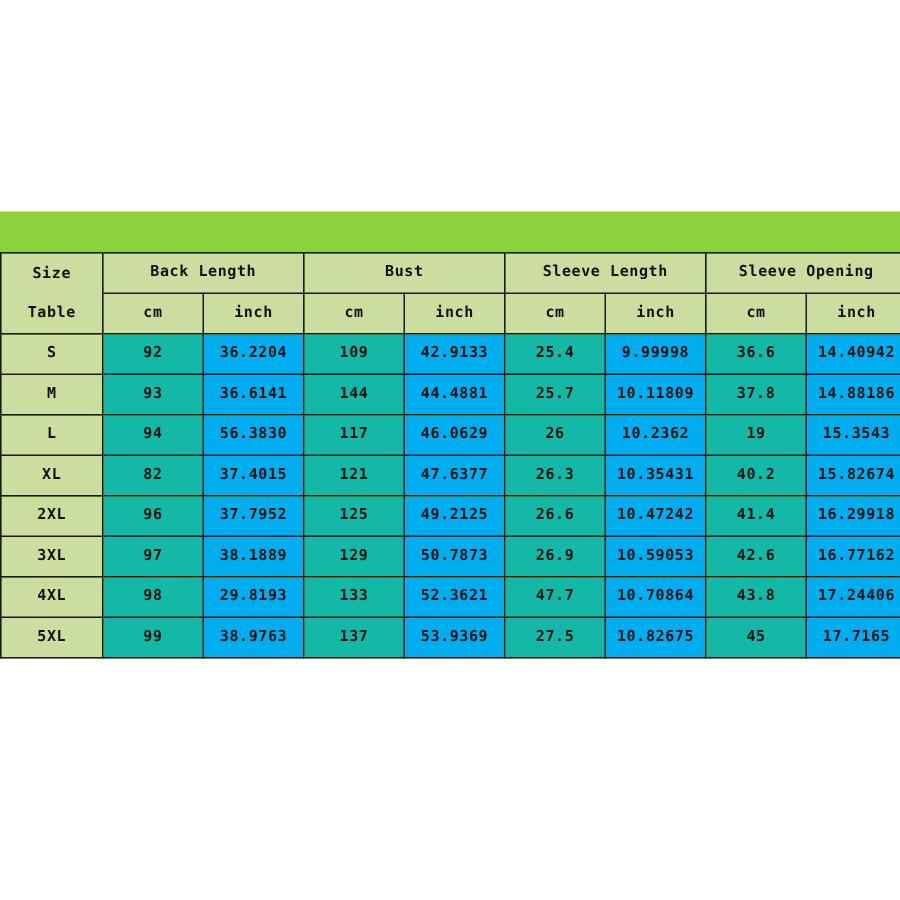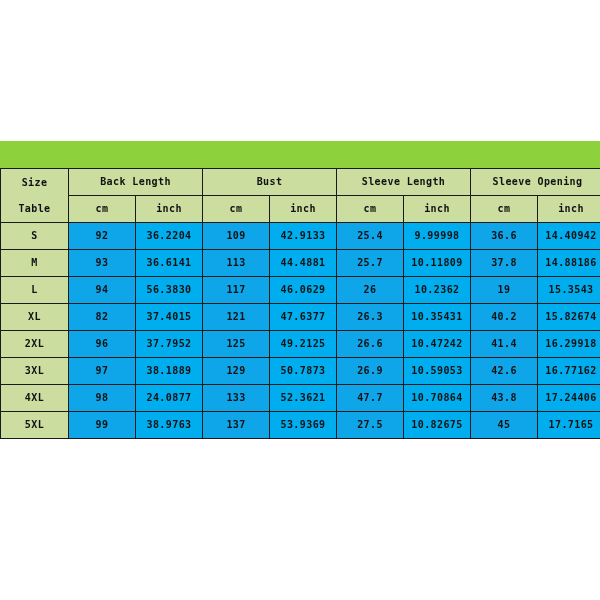--- a/index.html
+++ b/index.html
@@ -83,21 +83,21 @@
   }
 
   
   td.sizecell {
     background: #CCDDA0;
     height: 28px;
     line-height: 28px;
   }
 
   td.cm {
-    background: #0ea5e9;
+    background: #14b8a6;
     height: 28px;
     line-height: 28px;
   }
 
   td.inch {
     background: #00AEEF;
     height: 28px;
     line-height: 28px;
     color: #0d0d0d;
   }
@@ -158,21 +158,21 @@
           <td class="cm">25.4</td>
           <td class="inch">9.99998</td>
           <td class="cm">36.6</td>
           <td class="inch">14.40942</td>
         </tr>
 
         <tr>
           <td class="sizecell">M</td>
           <td class="cm">93</td>
           <td class="inch">36.6141</td>
-          <td class="cm">113</td>
+          <td class="cm">144</td>
           <td class="inch">44.4881</td>
           <td class="cm">25.7</td>
           <td class="inch">10.11809</td>
           <td class="cm">37.8</td>
           <td class="inch">14.88186</td>
         </tr>
 
         <tr>
           <td class="sizecell">L</td>
           <td class="cm">94</td>
@@ -217,21 +217,21 @@
           <td class="inch">50.7873</td>
           <td class="cm">26.9</td>
           <td class="inch">10.59053</td>
           <td class="cm">42.6</td>
           <td class="inch">16.77162</td>
         </tr>
 
         <tr>
           <td class="sizecell">4XL</td>
           <td class="cm">98</td>
-          <td class="inch">24.0877</td>
+          <td class="inch">29.8193</td>
           <td class="cm">133</td>
           <td class="inch">52.3621</td>
           <td class="cm">47.7</td>
           <td class="inch">10.70864</td>
           <td class="cm">43.8</td>
           <td class="inch">17.24406</td>
         </tr>
 
         <tr>
           <td class="sizecell">5XL</td>

